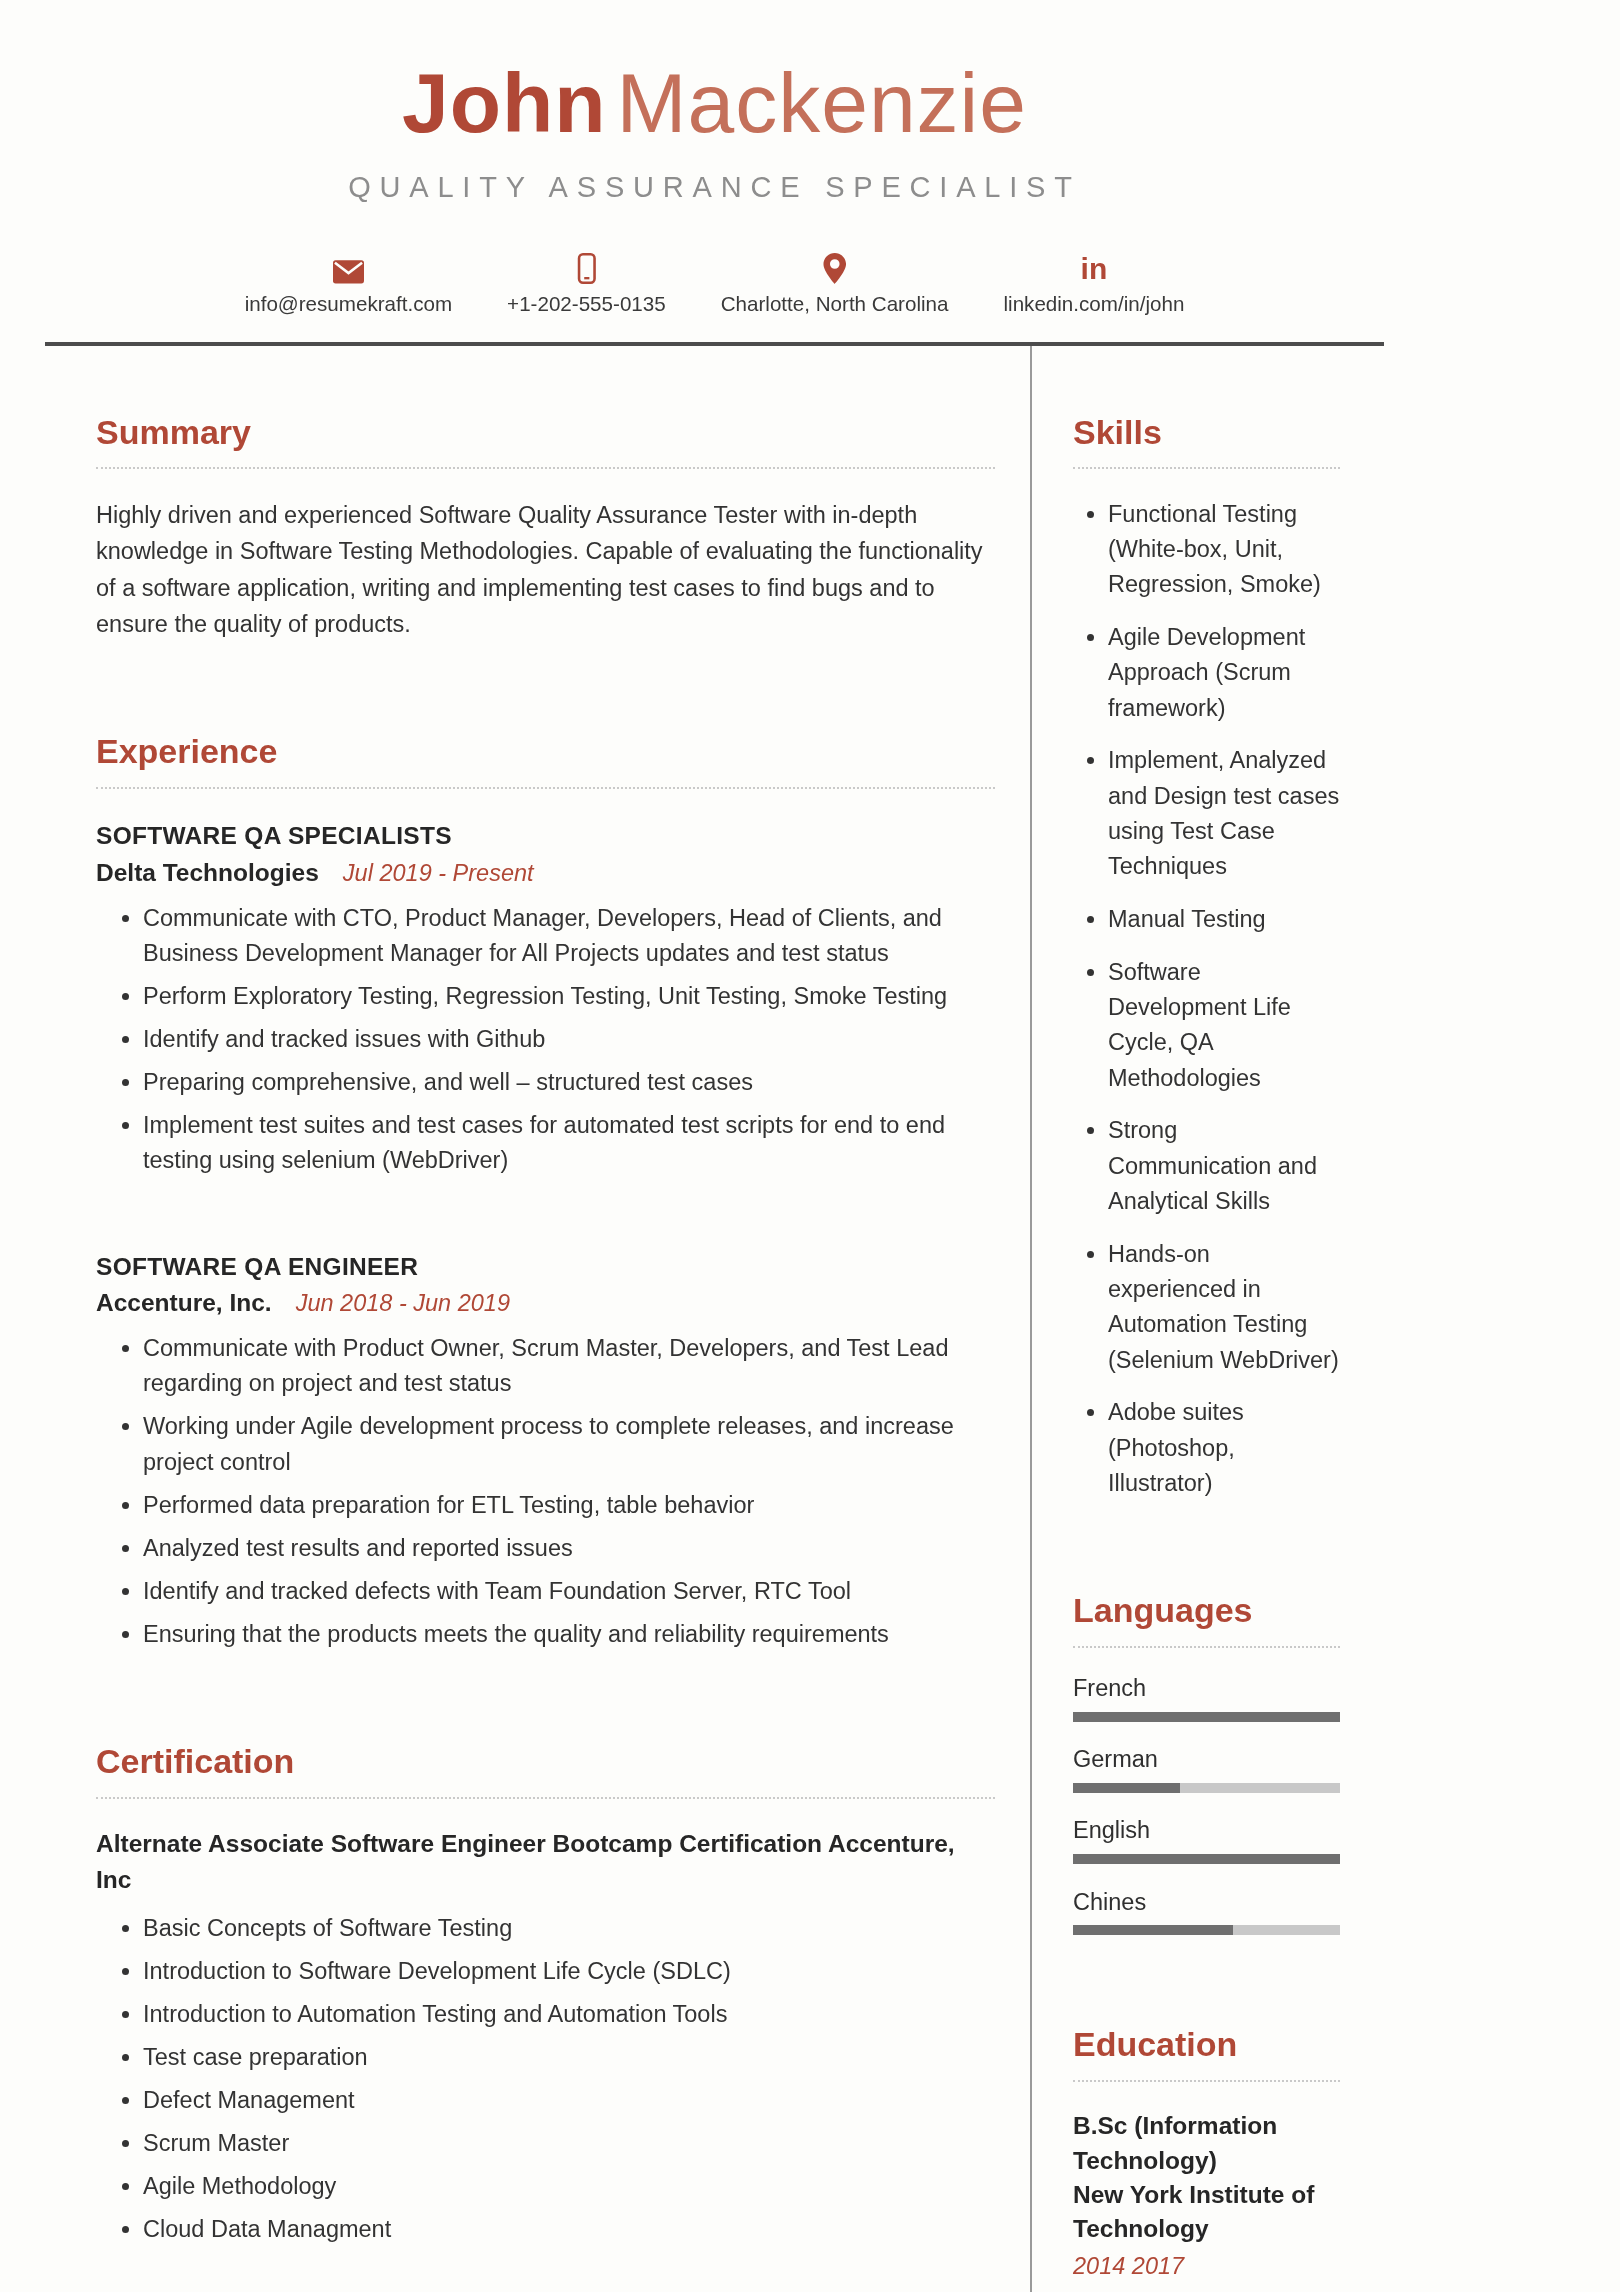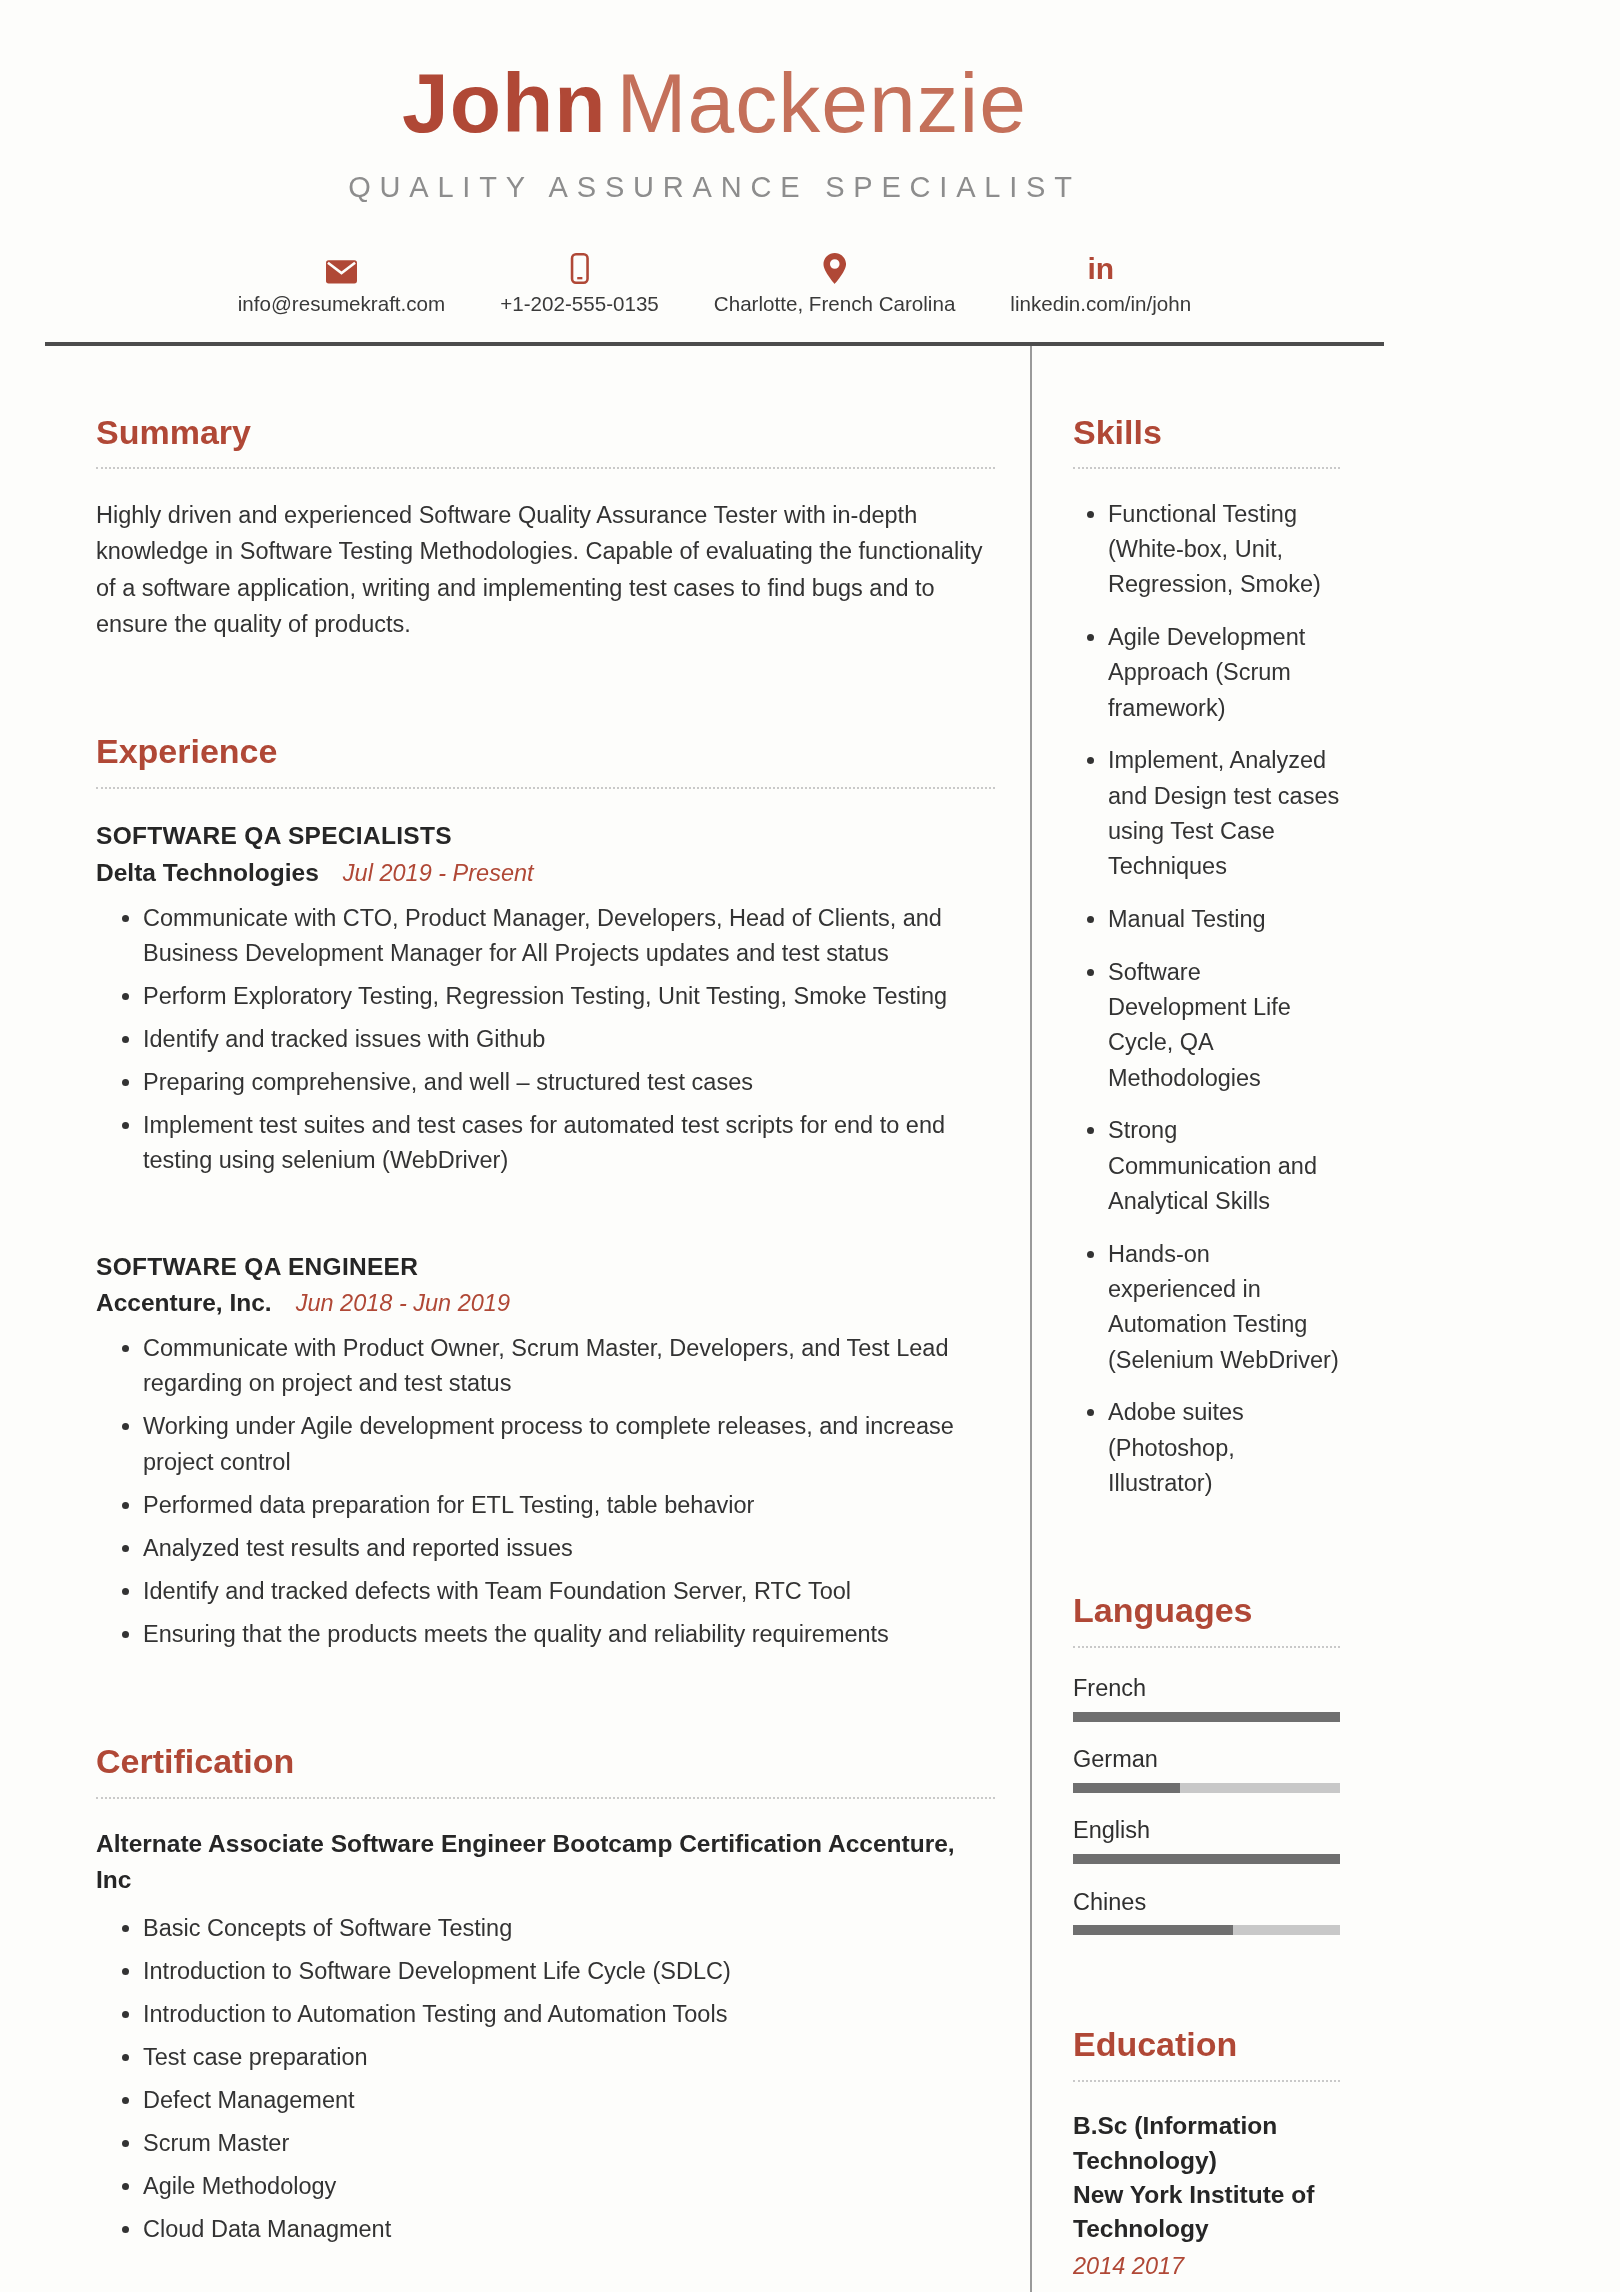--- a/index.html
+++ b/index.html
@@ -141,21 +141,21 @@
         </span>
         <span class="ctext">+1-202-555-0135</span>
       </div>
 
       <div class="contact">
         <span class="cicon">
           <svg width="23.5" height="31" viewBox="0 0 16 22" aria-hidden="true">
             <path d="M8 0 C3.6 0 0 3.6 0 8 c0 5.2 8 14 8 14 s8 -8.8 8 -14 C16 3.6 12.4 0 8 0 z M8 11.2 a3.4 3.4 0 1 1 0 -6.8 a3.4 3.4 0 0 1 0 6.8 z" fill="#b04836"></path>
           </svg>
         </span>
-        <span class="ctext">Charlotte, French Carolina</span>
+        <span class="ctext">Charlotte, North Carolina</span>
       </div>
 
       <div class="contact">
         <span class="cicon">
             <span class="linkedin-glyph">in</span>
           </span>
         <span class="ctext">linkedin.com/in/john</span>
       </div>
     </div>
 

